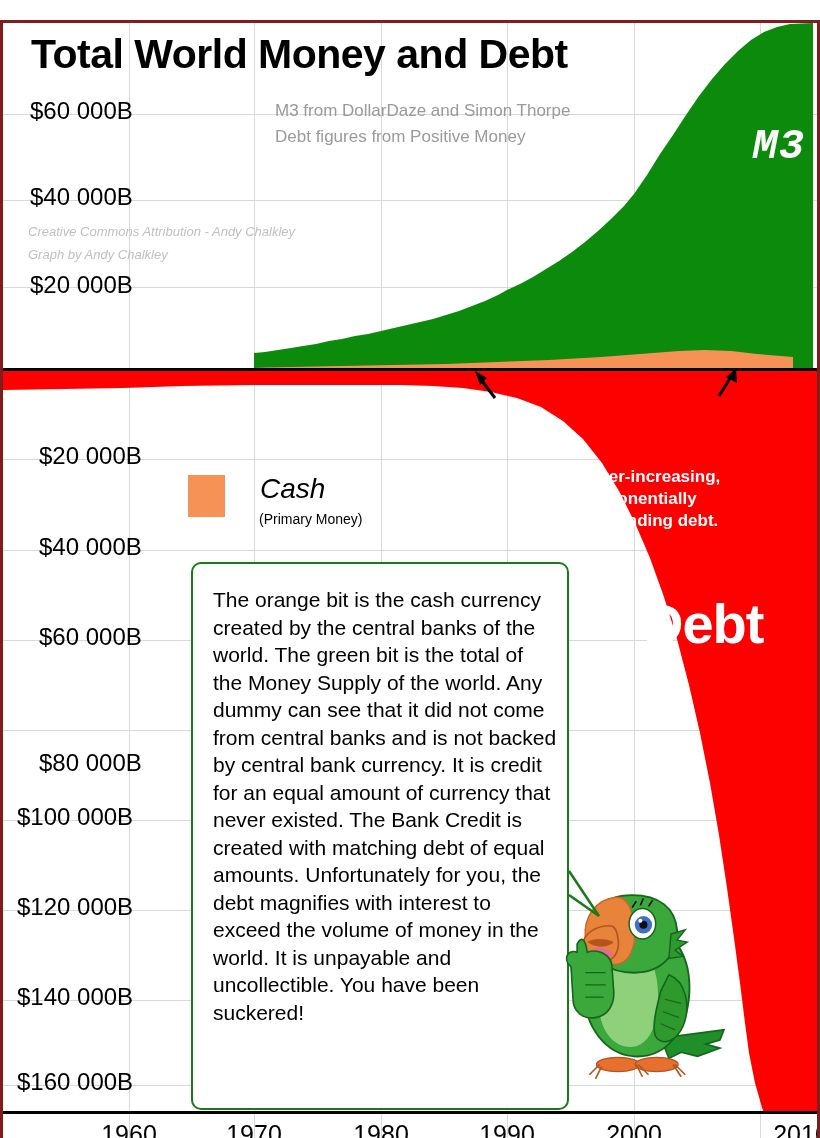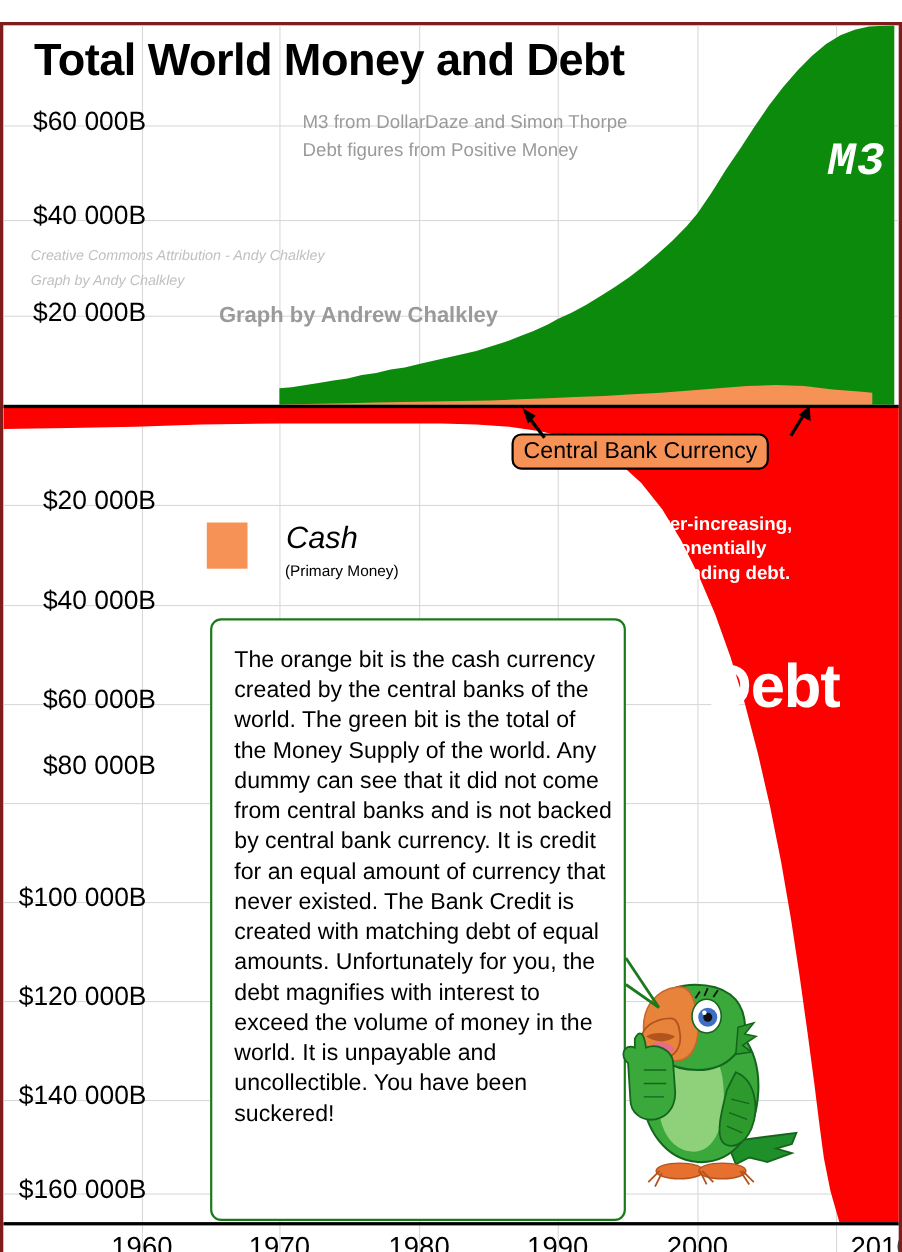--- a/index.html
+++ b/index.html
@@ -202,51 +202,49 @@
   <div id="zeroline"></div>
   <div id="xaxisline"></div>
 
   <div id="title">Total World Money and Debt</div>
 
   <div class="src-line" id="src1">M3 from DollarDaze and Simon Thorpe</div>
   <div class="src-line" id="src2">Debt figures from Positive Money</div>
 
   <div class="cc-line" id="cc1">Creative Commons Attribution - Andy Chalkley</div>
   <div class="cc-line" id="cc2">Graph by Andy Chalkley</div>
-  <div id="graphby">Graph by Andrew Chalkley</div>
 
   <div class="ylab" style="left:27px;top:74px;">$60 000B</div>
   <div class="ylab" style="left:27px;top:160px;">$40 000B</div>
   <div class="ylab" style="left:27px;top:248px;">$20 000B</div>
 
   <div class="ylab" style="left:36px;top:419px;">$20 000B</div>
   <div class="ylab" style="left:36px;top:510px;">$40 000B</div>
   <div class="ylab" style="left:36px;top:600px;">$60 000B</div>
-  <div class="ylab" style="left:36px;top:660px;">$80 000B</div>
+  <div class="ylab" style="left:36px;top:726px;">$80 000B</div>
   <div class="ylab" style="left:14px;top:780px;">$100 000B</div>
   <div class="ylab" style="left:14px;top:870px;">$120 000B</div>
   <div class="ylab" style="left:14px;top:960px;">$140 000B</div>
   <div class="ylab" style="left:14px;top:1045px;">$160 000B</div>
 
   <div id="xaxis">
     <div class="xlab" style="left:126px;">1960</div>
     <div class="xlab" style="left:251px;">1970</div>
     <div class="xlab" style="left:378px;">1980</div>
     <div class="xlab" style="left:504px;">1990</div>
     <div class="xlab" style="left:631px;">2000</div>
     <div class="xlab" style="left:798px;">2010</div>
   </div>
 
   <div id="m3-label">M3</div>
   <div id="debt-label">Debt</div>
   <div id="everincreasing">Ever-increasing,
 exponentially
 expanding debt.</div>
 
-  <div id="cbc-box">Central Bank Currency</div>
 
   <svg id="svg-arrows" class="ov" viewBox="0 0 820 1138">
     <g>
       <line x1="492" y1="375" x2="476" y2="354" stroke="#000" stroke-width="3"></line>
       <polygon points="472,348 484,355 477,362" fill="#000"></polygon>
     </g>
     <g>
       <line x1="716" y1="373" x2="729" y2="352" stroke="#000" stroke-width="3"></line>
       <polygon points="733,346 734,360 723,354" fill="#000"></polygon>
     </g>

